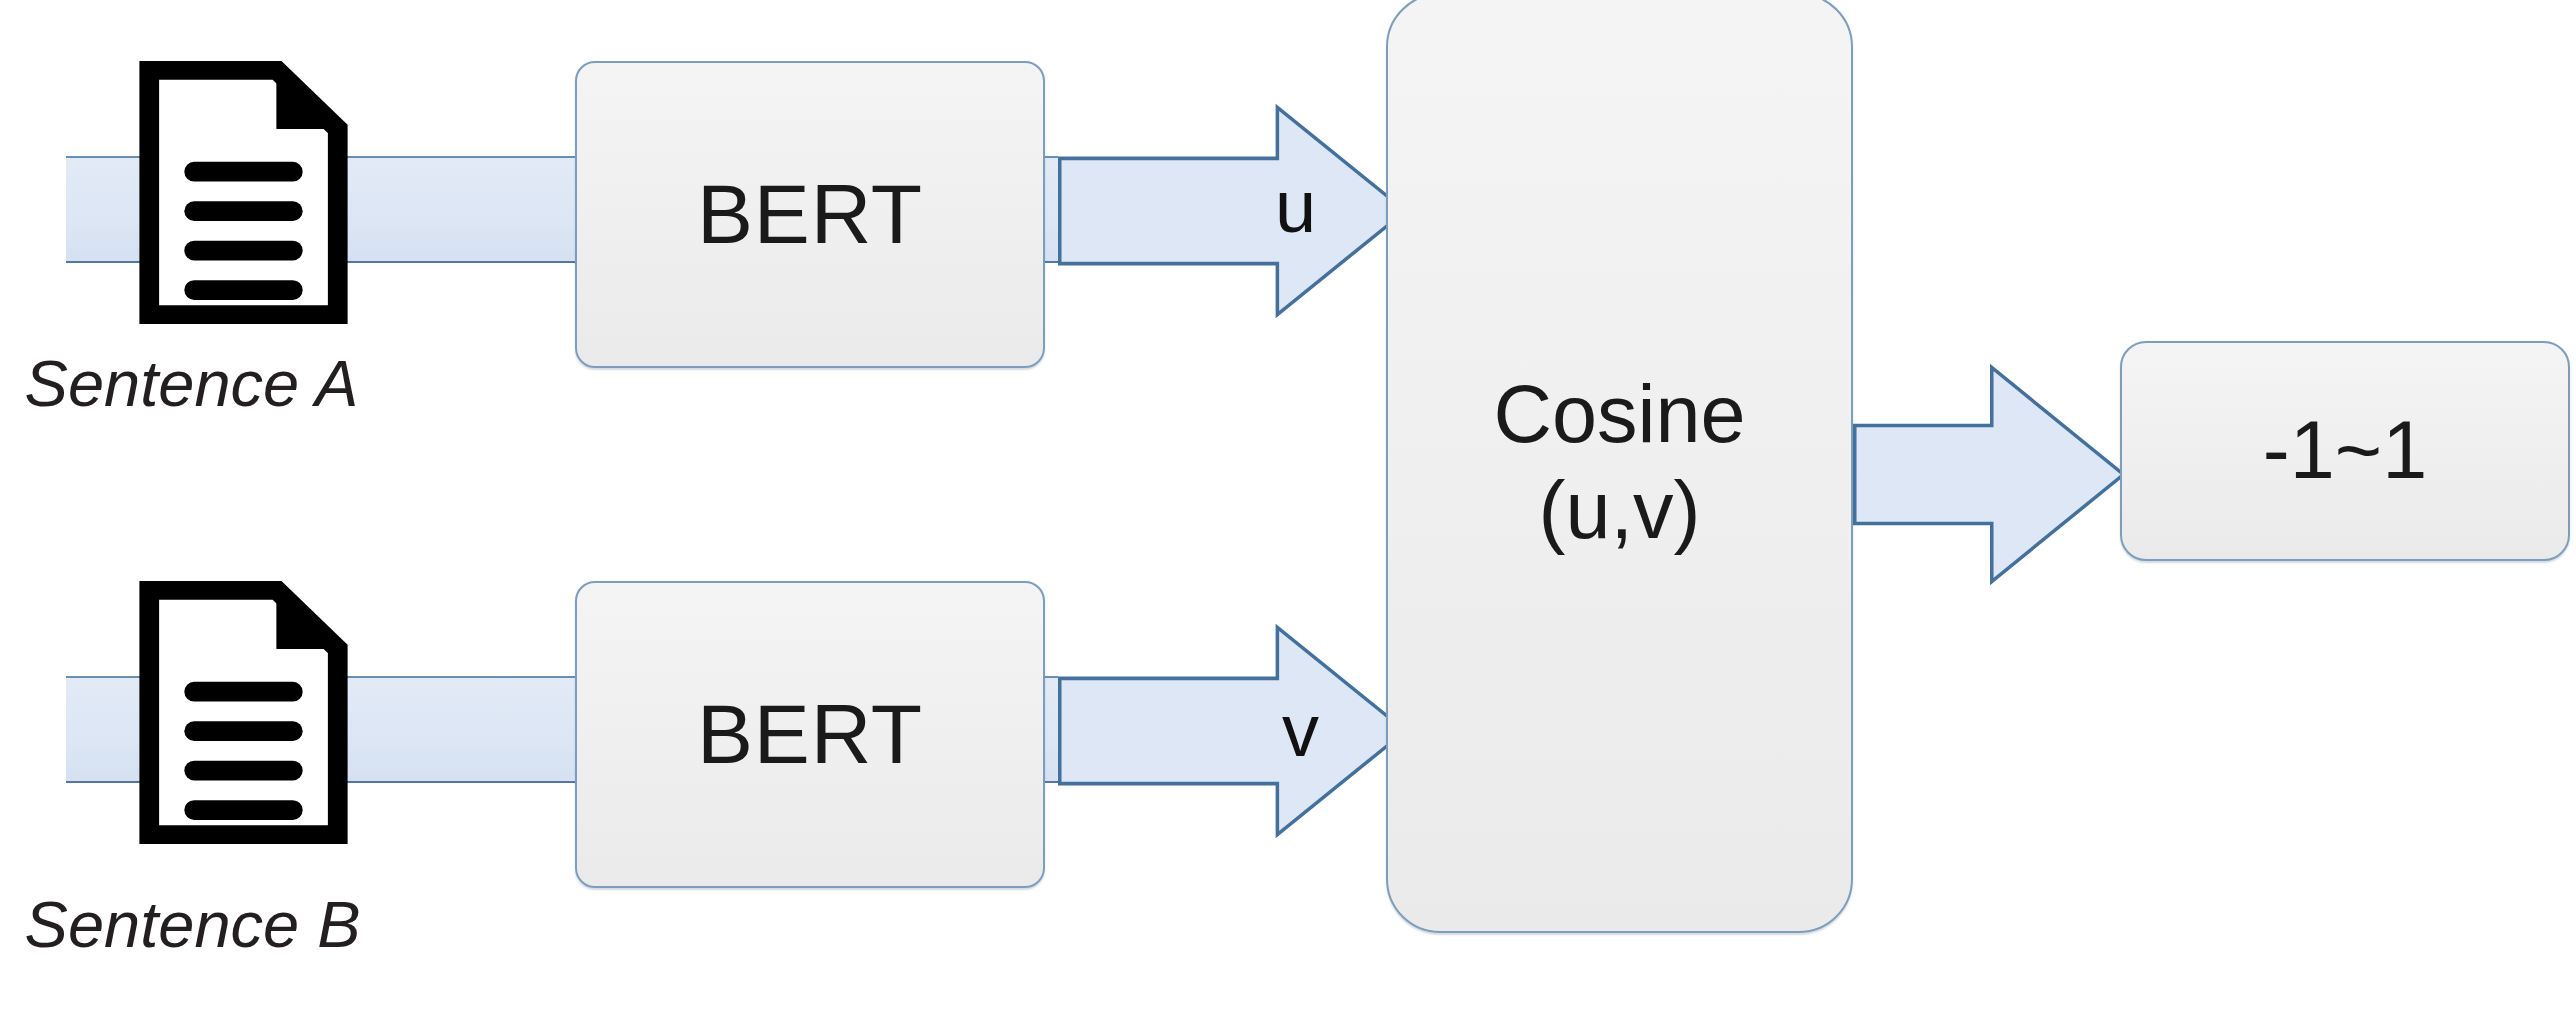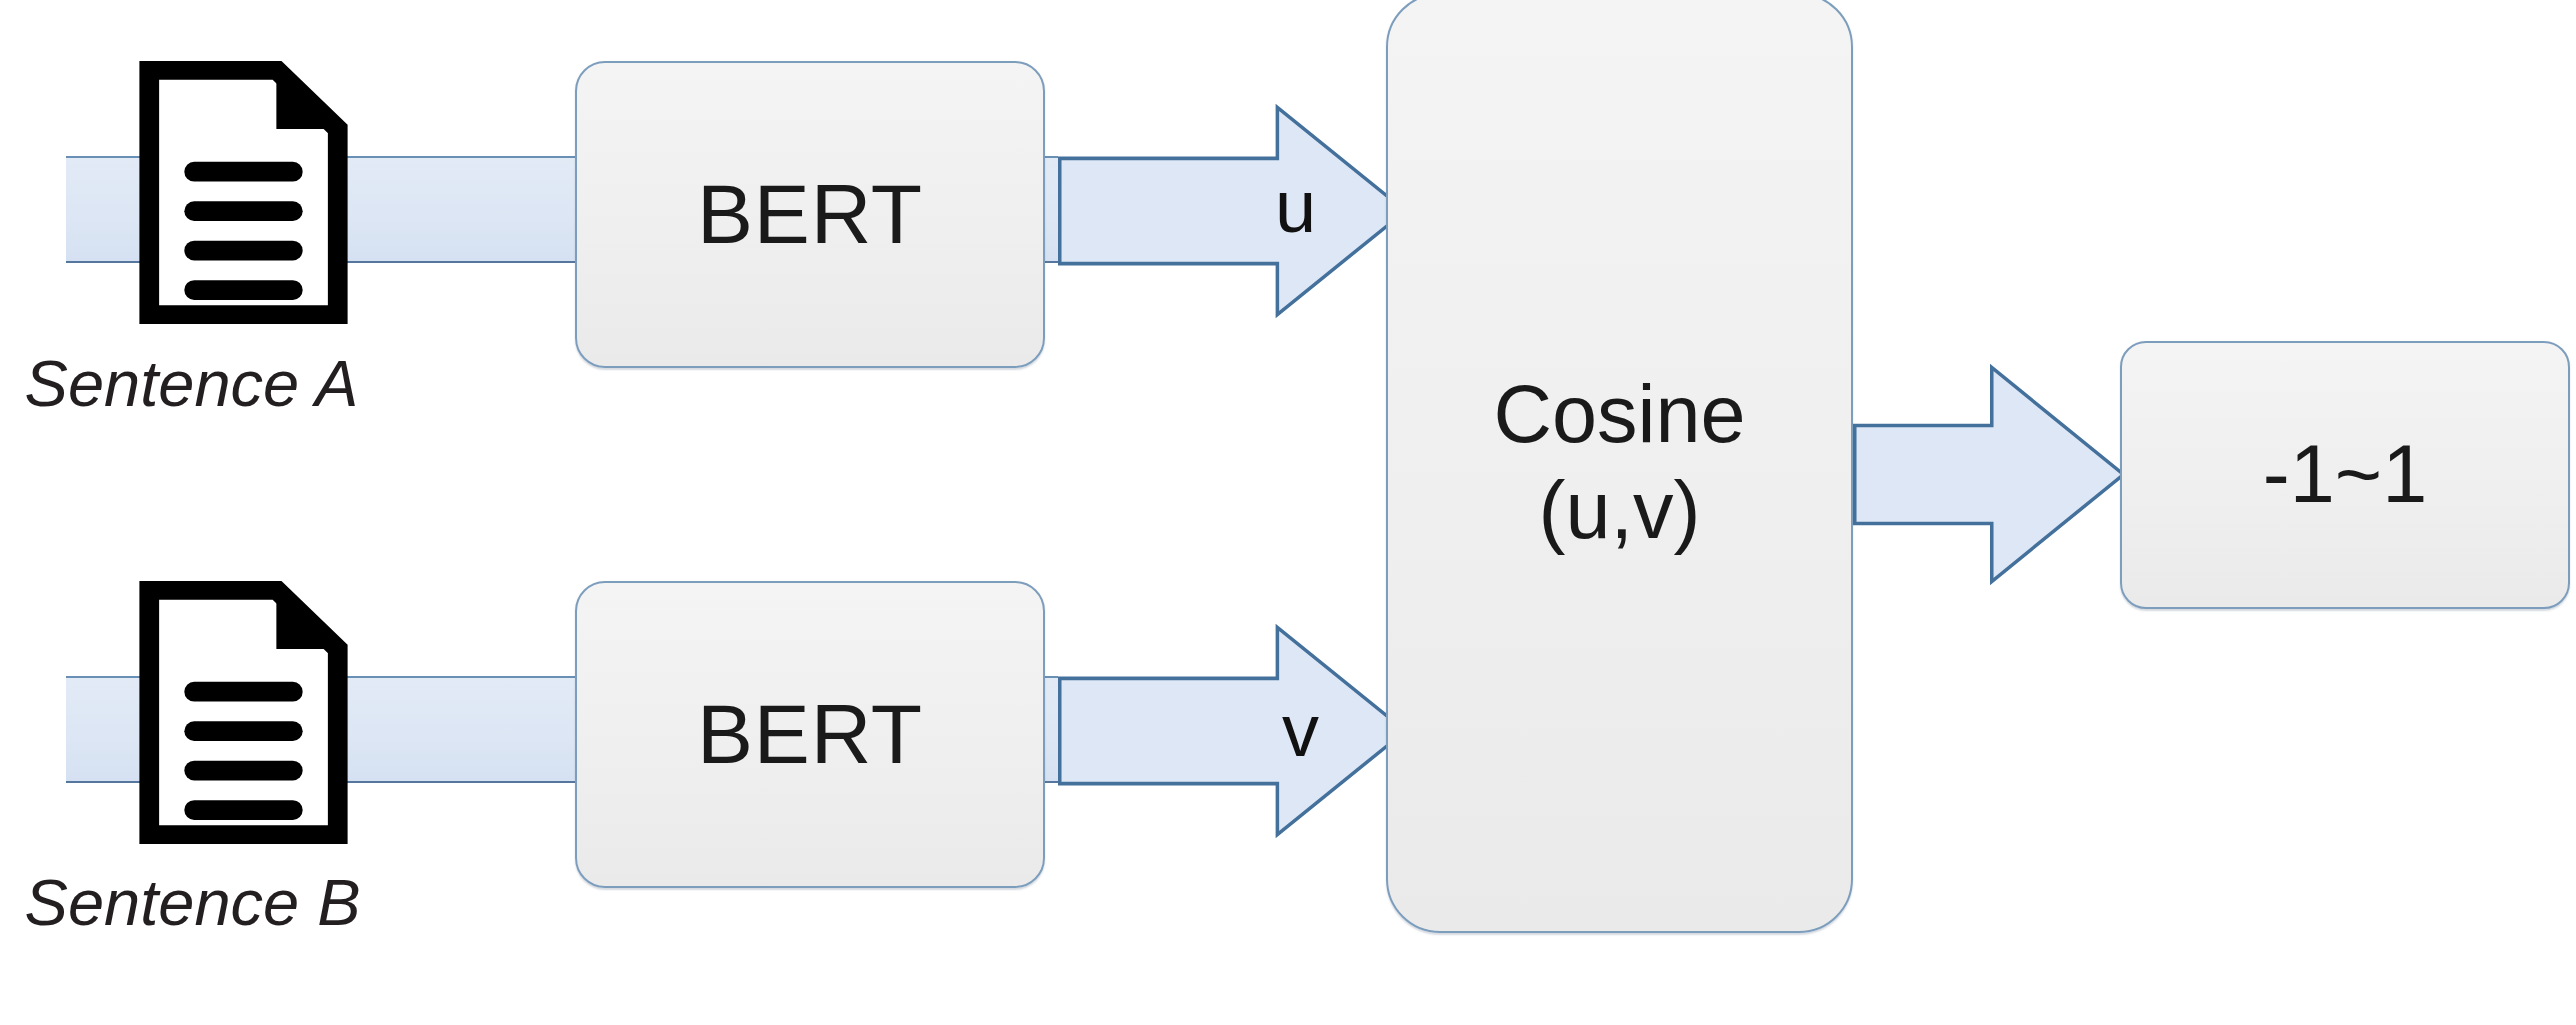--- a/index.html
+++ b/index.html
@@ -17,21 +17,21 @@
     background: #ffffff;
     overflow: hidden;
   }
 
   
   .rbox {
     position: absolute;
     box-sizing: border-box;
     background: linear-gradient(to bottom, #f4f4f4 0%, #efefef 55%, #eaeaea 100%);
     border: 2.6px solid #7d9dbd;
-    border-radius: 30px;
+    border-radius: 20px;
     display: flex;
     align-items: center;
     justify-content: center;
     color: #1a1a1a;
     line-height: 1.18;
     text-align: center;
     box-shadow: 0 1.8px 1.8px rgba(90,110,135,0.25);
   }
   .rbox.bert {
     font-size: 84px;
@@ -134,29 +134,29 @@
     <path d="M6 4 H64 L92 31 V116 H6 Z" fill="#ffffff" stroke="#000000" stroke-width="9" stroke-linejoin="miter"></path>
     <path d="M64 4 L64 31 L92 31 Z" fill="#000000"></path>
     <g fill="#000000">
       <rect x="22" y="46" width="54" height="9" rx="4.5"></rect>
       <rect x="22" y="64" width="54" height="9" rx="4.5"></rect>
       <rect x="22" y="82" width="54" height="9" rx="4.5"></rect>
       <rect x="22" y="100" width="54" height="9" rx="4.5"></rect>
     </g>
   </svg>
 
-  <div class="caption" style="left:24.6px; top:870px;">Sentence B</div>
+  <div class="caption" style="left:24.6px; top:892px;">Sentence B</div>
 
   <div class="rbox cosine" style="left:1386px; top:-7px; width:467px; height:940px; z-index:4;">
     <span class="cosine-line">Cosine</span>
     <span class="cosine-line">(u,v)</span>
   </div>
 
   <svg class="blockarrow" style="left:1853px; top:364px; width:274px; height:221px; z-index:2;" viewBox="0 0 312 252" preserveAspectRatio="none">
     <polygon points="2,70 158,70 158,4 308,126 158,248 158,182 2,182"></polygon>
   </svg>
 
-  <div class="rbox range" style="left:2120px; top:341px; width:450px; height:268px; z-index:3;text-align:right;">
+  <div class="rbox range" style="left:2120px; top:341px; width:450px; height:220px; z-index:3;text-align:right;">
     <span>-1~1</span>
   </div>
 
 </div>
 
 
 </body></html>

